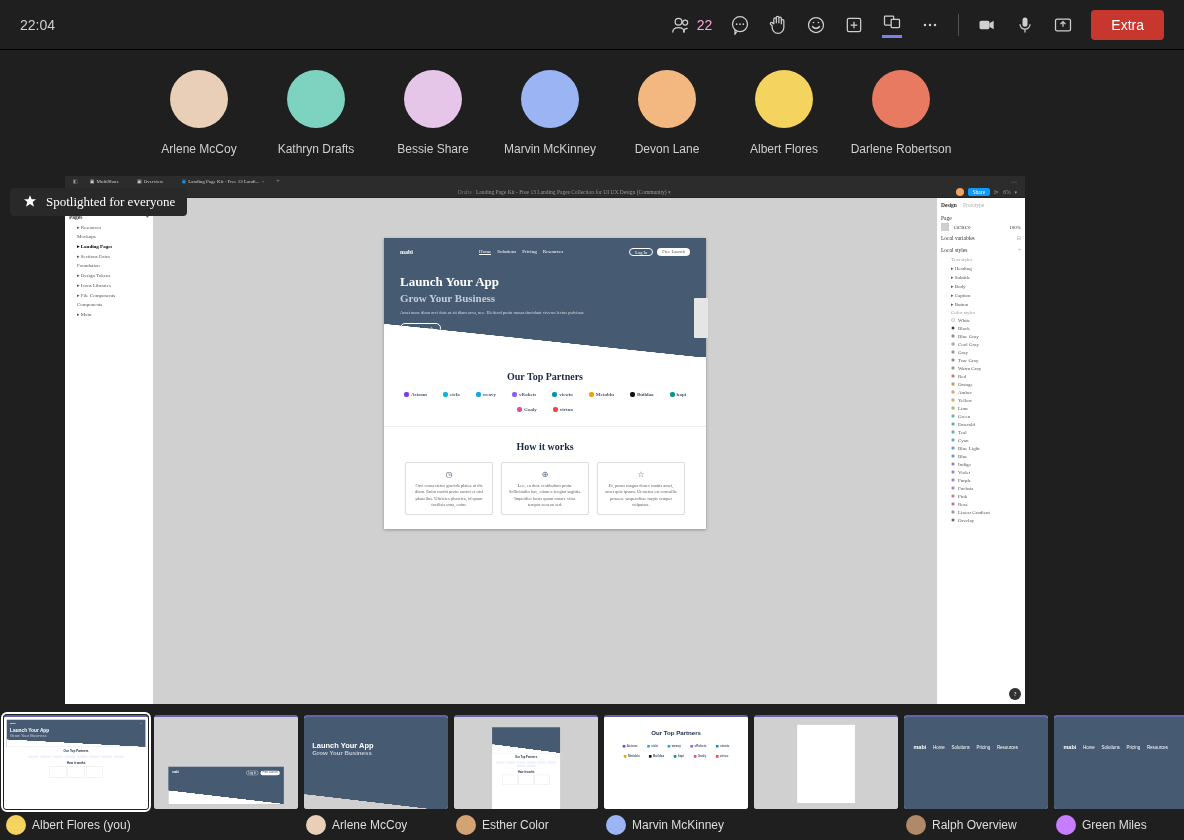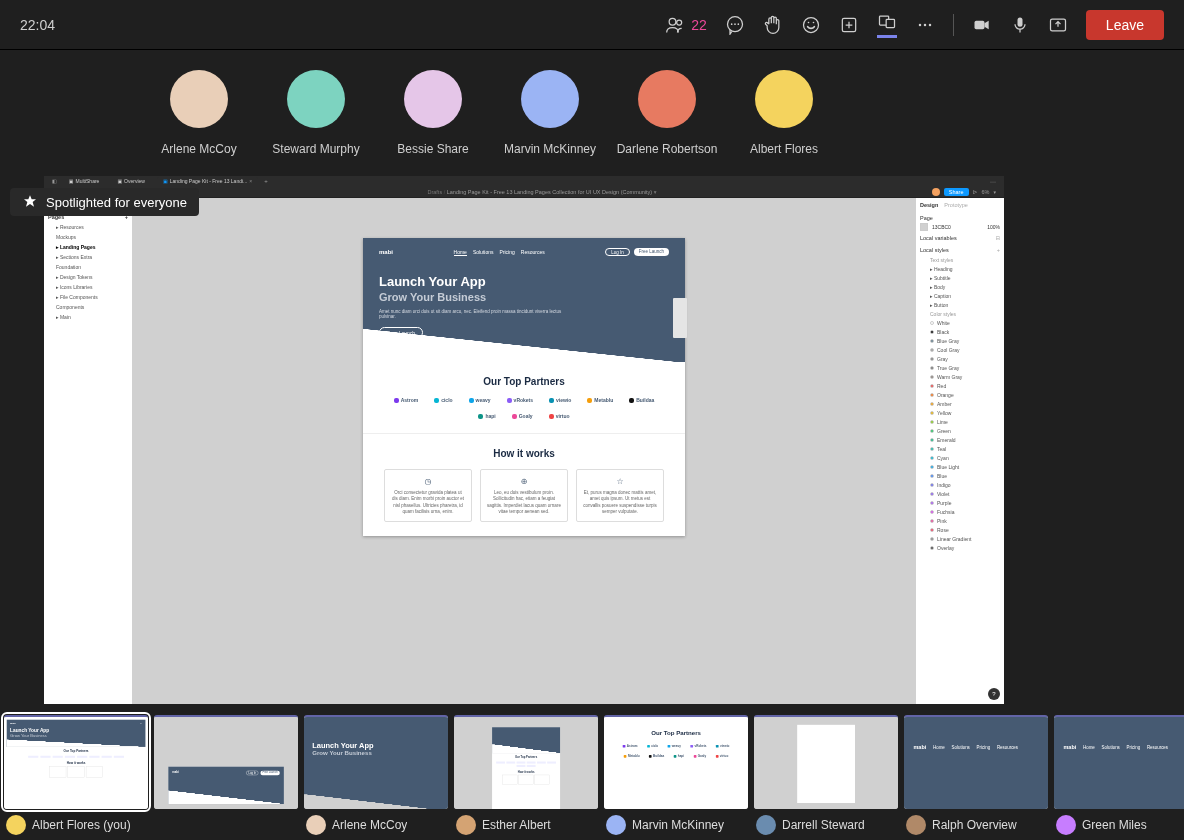--- a/index.html
+++ b/index.html
@@ -2,36 +2,36 @@
 <html><head>
 <meta charset="utf-8">
 <style>
 * { margin: 0; padding: 0; box-sizing: border-box; }
 body { font-family: -apple-system, BlinkMacSystemFont, "Segoe UI", Arial, sans-serif; background: #1f1f1f; color: #fff; width: 1184px; height: 840px; overflow: hidden; position: relative; }
 
 
 .topbar { display: flex; align-items: center; justify-content: space-between; height: 50px; padding: 0 20px; border-bottom: 1px solid #000; }
 .timer { font-size: 14px; color: #cfcfcf; }
 .top-right { display: flex; align-items: center; gap: 18px; }
-.tcount { display: flex; align-items: center; gap: 6px; color: #ec4899; font-size: 14px; }
+.tcount { display: flex; align-items: center; gap: 6px; color: #f9a8d4; font-size: 14px; }
 .ticon { color: #cfcfcf; display:inline-flex; }
 .ticon svg { width: 20px; height: 20px; }
 .ticon.active { border-bottom: 3px solid #7b83eb; padding-bottom: 4px; }
 .divider-v { width: 1px; height: 22px; background: #555; }
 .leave-btn { background: #c8372d; color: #fff; border: none; padding: 7px 20px; font-size: 14px; border-radius: 4px; cursor: pointer; }
 
 
 .avatar-row { display: flex; gap: 55px; padding: 20px 0 20px 168px; background: #1f1f1f; }
 .avatar-item { display: flex; flex-direction: column; align-items: center; gap: 14px; width: 62px; }
 .avatar-circle { width: 58px; height: 58px; border-radius: 50%; display:flex; align-items:center; justify-content:center; font-size: 28px; color:#fff;}
 .avatar-name { font-size: 12px; color: #cfcfcf; white-space: nowrap; }
 .more-circle { width: 58px; height: 58px; border-radius: 50%; border: 1px solid #555; display: flex; align-items: center; justify-content: center; font-size: 18px; color: #aaa; }
 
 
-.shared-wrap { position: relative; height: 535px; padding: 0 44px; }
+.shared-wrap { position: relative; height: 535px; padding: 0 65px; font-family: Liberation Serif, serif; }
 .spotlight-pill { position: absolute; top: 12px; left: 10px; background: #292929; padding: 6px 12px; border-radius: 4px; display:flex; align-items:center; gap:8px; font-size: 13px; z-index: 10; }
 .spotlight-pill svg { width: 16px; height: 16px; }
 
 .figma-frame { width: 960px; height: 528px; background: #2c2c2c; position: relative; font-size: 6px; color: #333; overflow: hidden; }
 
 
 .fig-titlebar { height: 10px; background: #2c2c2c; display:flex; align-items:center; padding: 0 8px; gap:6px; }
 .fig-tab { background: #383838; font-size: 5px; color:#ccc; padding: 1px 6px; border-radius: 2px 2px 0 0; display:flex; align-items:center; gap:2px;}
 .fig-tab1 { background: transparent; }
 .fig-toolbar { height: 12px; background: #2c2c2c; display:flex; align-items:center; padding: 0 8px; justify-content: space-between; border-bottom: 1px solid #222;}
@@ -167,48 +167,52 @@
           <rect x="9" y="3" width="6" height="11" rx="3"></rect>
           <path d="M6 11a6 6 0 0012 0M12 17v4" stroke="currentColor" stroke-width="1.5" fill="none"></path>
         </svg>
       </span>
     <span class="ticon">
         <svg viewBox="0 0 24 24" fill="currentColor">
           <rect x="3" y="5" width="18" height="14" rx="2" fill="none" stroke="currentColor" stroke-width="1.5"></rect>
           <path d="M12 14V8M9 11l3-3 3 3" fill="none" stroke="currentColor" stroke-width="1.5"></path>
         </svg>
       </span>
-    <button class="leave-btn">Leave</button>
+    <button class="leave-btn">Extra</button>
   </div>
 </div>
 
 <div class="avatar-row" id="avatar-row">
     <div class="avatar-item">
       <div class="avatar-circle" style="background:#e9cfb8;"></div>
       <div class="avatar-name">Arlene McCoy</div>
     </div>
     <div class="avatar-item">
       <div class="avatar-circle" style="background:#7dd3c0;"></div>
-      <div class="avatar-name">Steward Murphy</div>
+      <div class="avatar-name">Kathryn Drafts</div>
     </div>
     <div class="avatar-item">
       <div class="avatar-circle" style="background:#e5c6e8;"></div>
       <div class="avatar-name">Bessie Share</div>
     </div>
     <div class="avatar-item">
       <div class="avatar-circle" style="background:#9bb4f4;"></div>
       <div class="avatar-name">Marvin McKinney</div>
     </div>
     <div class="avatar-item">
-      <div class="avatar-circle" style="background:#e77a61;"></div>
-      <div class="avatar-name">Darlene Robertson</div>
+      <div class="avatar-circle" style="background:#f2b880;"></div>
+      <div class="avatar-name">Devon Lane</div>
     </div>
     <div class="avatar-item">
       <div class="avatar-circle" style="background:#f4d35e;"></div>
       <div class="avatar-name">Albert Flores</div>
+    </div>
+    <div class="avatar-item">
+      <div class="avatar-circle" style="background:#e77a61;"></div>
+      <div class="avatar-name">Darlene Robertson</div>
     </div>
   </div>
 
 <div class="shared-wrap">
   <div class="spotlight-pill">
     <svg viewBox="0 0 24 24" fill="#fff">
         <path d="M12 2l2.5 6H21l-5 4 2 7-6-4-6 4 2-7-5-4h6.5z"></path>
       </svg>
     <span>Spotlighted for everyone</span>
   </div>
@@ -509,21 +513,21 @@
         <div style="display:flex; gap:3px; justify-content:center;">
               <span style="width:44px;height:28px;border:1px solid #ddd;"></span>
               <span style="width:44px;height:28px;border:1px solid #ddd;"></span>
               <span style="width:44px;height:28px;border:1px solid #ddd;"></span>
             </div>
       </div>
     </div>
       </div>
     <div class="thumb-label">
         <span class="av" style="background:#d4a373;"></span>
-        <span>Esther Albert</span>
+        <span>Esther Color</span>
       </div>
     </div>
     <div class="thumb">
       <div class="thumb-preview">
         <div class="mini" style="background:#fff; padding:36px;">
       <div style="text-align:center; font-size:18px; font-weight:bold; color:#1a2a42; margin-bottom:24px;">Our Top Partners</div>
       <div style="display:flex; flex-wrap:wrap; gap:20px 28px; justify-content:center;">
             <span style="display:flex;align-items:center;gap:4px;font-size:9px;color:#465a72;">
               <span style="width:8px;height:8px;border-radius:2px;background:#7c3aed;"></span>
               <b>Astrom</b>
@@ -570,24 +574,20 @@
     <div class="thumb-label">
         <span class="av" style="background:#9bb4f4;"></span>
         <span>Marvin McKinney</span>
       </div>
     </div>
     <div class="thumb">
       <div class="thumb-preview">
         <div class="mini" style="background:#d0d0d0; display:flex; align-items:center; justify-content:center;">
           <div style="width:170px;height:230px;background:#fff;"></div>
         </div>
-      </div>
-    <div class="thumb-label">
-        <span class="av" style="background:#6a8caf;"></span>
-        <span>Darrell Steward</span>
       </div>
     </div>
     <div class="thumb">
       <div class="thumb-preview">
         <div class="mini" style="background:#465a72; padding:80px 28px; color:#fff;">
     <div style="display:flex; gap:20px; font-size:13px; align-items:center;">
             <b style="font-size:16px;">mabi</b>
             <span>Home</span>
             <span>Solutions</span>
             <span>Pricing</span>

